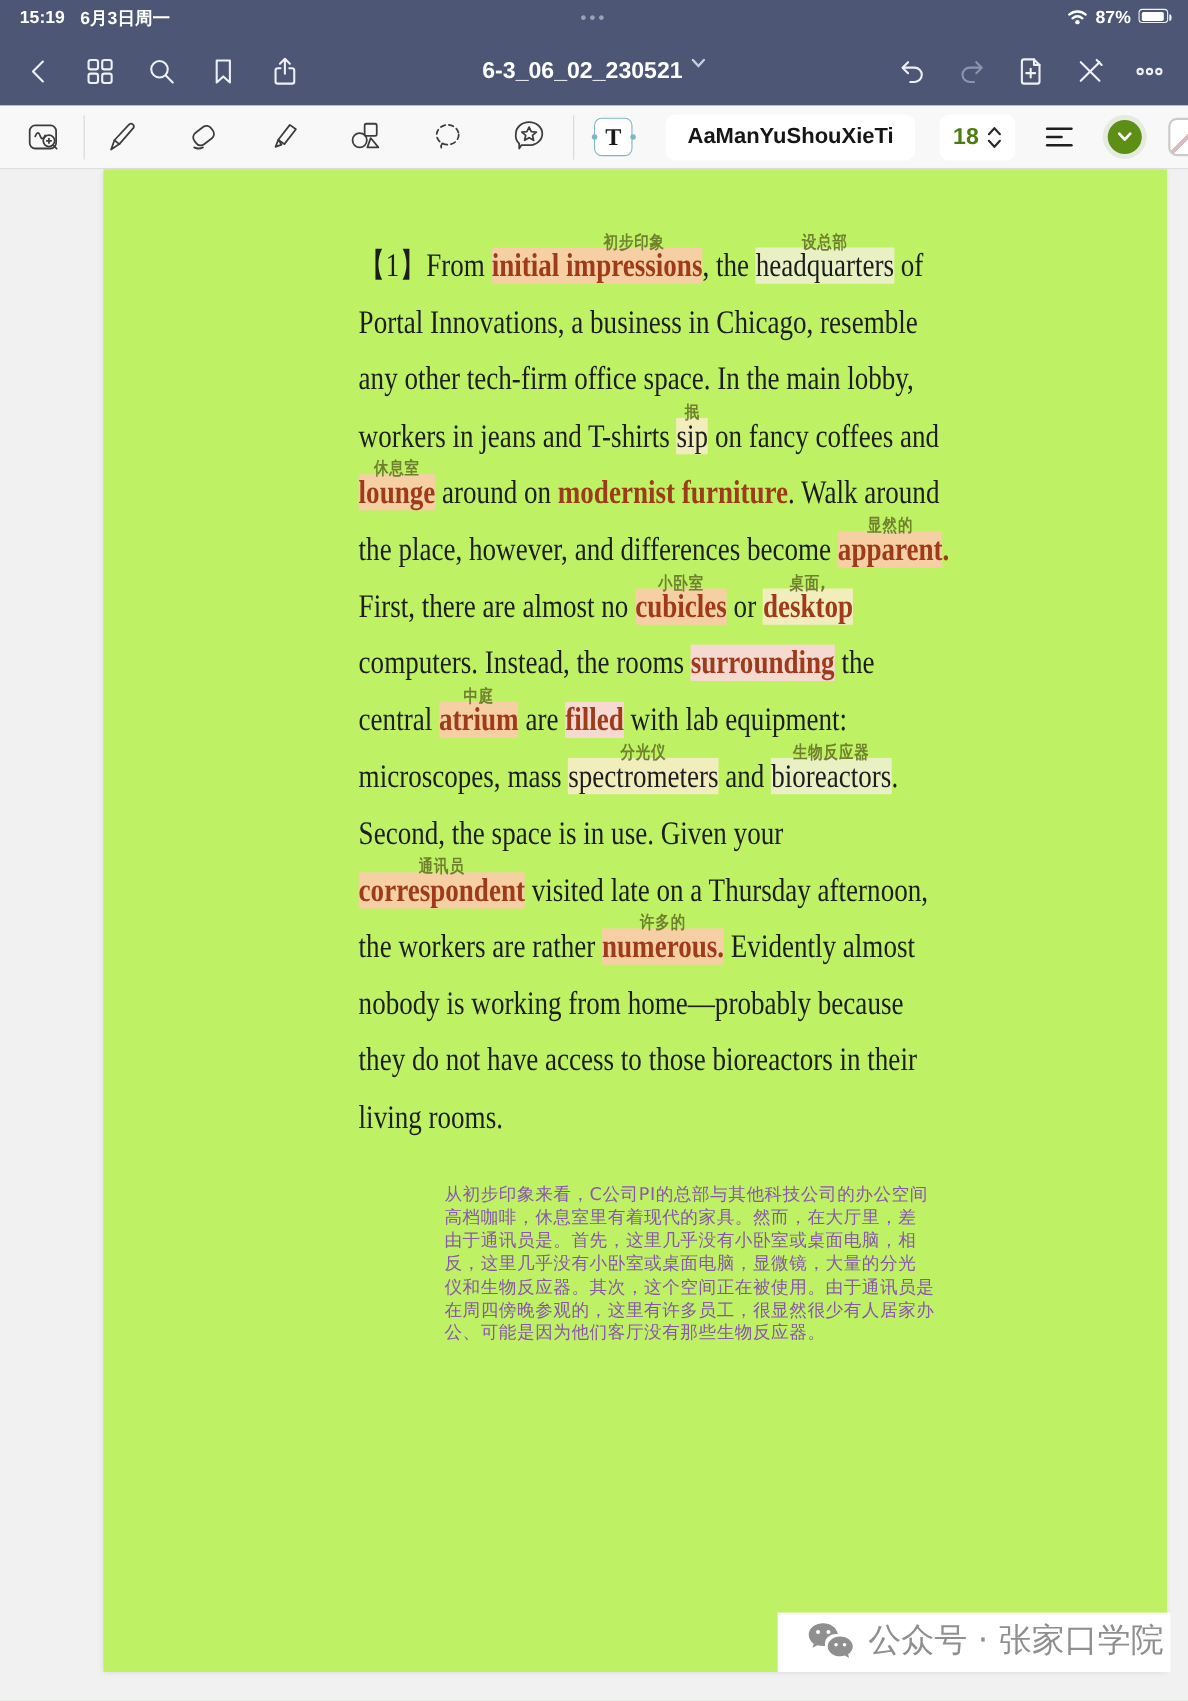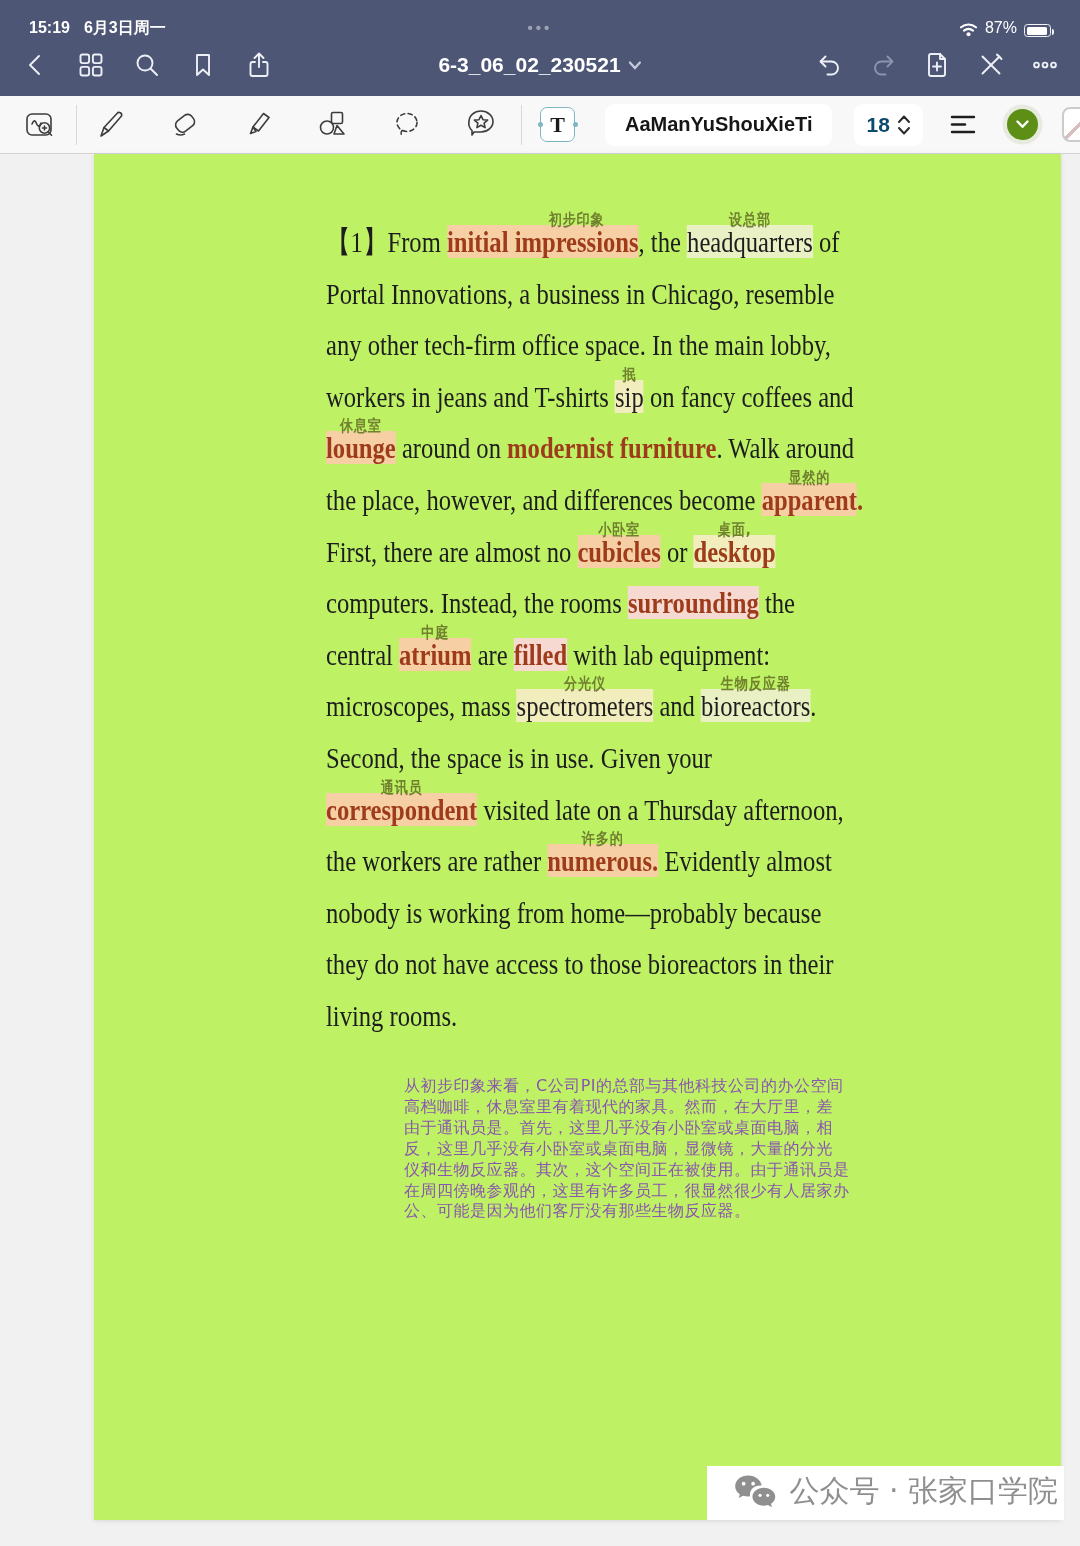--- a/index.html
+++ b/index.html
@@ -2,57 +2,57 @@
 <html><head>
 <meta charset="utf-8">
 <style>
   * { margin:0; padding:0; box-sizing:border-box; }
   html,body { background:#e8e8ea; }
   .screen { position:relative; width:1080px; height:1546px; overflow:hidden;
             font-family:"Liberation Sans", sans-serif; background:#f1f1f2; }
 
   
   .topbars { position:absolute; left:0; top:0; width:1080px; height:96px; background:#4d5674; }
-  .status-bar { position:absolute; left:0; top:11px; width:100%; height:34px;
-                display:flex; align-items:center; padding:0 29px; color:#fff; font-size:16px; }
+  .status-bar { position:absolute; left:0; top:0; width:100%; height:34px;
+                display:flex; align-items:center; padding:0 18px; color:#fff; font-size:16px; }
   .status-left { display:flex; gap:14px; align-items:center; font-weight:700; }
   .status-date { font-weight:600; }
   .status-dots { position:absolute; left:50%; top:8px; transform:translateX(-50%);
                  color:#9ca1b4; font-size:15px; letter-spacing:3px; font-weight:700; }
-  .status-right { margin-left:auto; display:flex; align-items:flex-end; gap:7px; font-weight:400; }
+  .status-right { margin-left:auto; display:flex; align-items:flex-start; gap:7px; font-weight:700; }
   .battery { position:relative; width:27px; height:13px; border:1.5px solid #f2f3f7; border-radius:3.5px; }
   .battery .fill { position:absolute; left:1.5px; top:1.5px; bottom:1.5px; width:20px; background:#fff; border-radius:1.5px; }
   .battery .nub { position:absolute; right:-4px; top:3.5px; width:2.5px; height:6px; background:#f2f3f7; border-radius:0 2px 2px 0; }
 
   .nav-bar { position:absolute; left:0; top:34px; width:100%; height:62px;
              display:flex; align-items:center; padding:0 20px; }
   .nav-left, .nav-right { display:flex; align-items:center; gap:26px; }
   .nav-right { margin-left:auto; gap:24px; }
   .nav-btn { width:30px; height:30px; display:flex; align-items:center; justify-content:center; cursor:pointer; }
   .nav-btn svg { stroke:#eef0f7; stroke-width:1.9; fill:none; stroke-linecap:round; stroke-linejoin:round; }
   .nav-btn.dim svg { stroke:#8d94ad; }
   .nav-title { position:absolute; left:50%; transform:translateX(-50%);
-               display:flex; align-items:center; gap:8px; color:#fff; font-size:21px; font-weight:700; cursor:pointer; }
+               display:flex; gap:8px; color:#fff; font-size:21px; font-weight:700; cursor:pointer; }
   .nav-title svg { stroke:#c7ccdd; stroke-width:2.2; fill:none; stroke-linecap:round; }
 
   
   .toolbar { position:absolute; left:0; top:96px; width:1080px; height:58px; background:#f8f8f8;
              border-bottom:1px solid #d4d4d6; display:flex; align-items:center; }
   .tool { width:36px; height:36px; display:flex; align-items:center; justify-content:center; cursor:pointer; flex:none; }
   .tool svg { stroke:#3d3d3f; stroke-width:1.6; fill:none; stroke-linecap:round; stroke-linejoin:round; }
   .tb-div { width:1px; height:40px; background:#d8d8da; flex:none; }
   .text-tool { width:35px; height:35px; border:1.6px solid #7fb6c4; border-radius:7px; background:#fff;
                display:flex; align-items:center; justify-content:center; position:relative;
                font-family:"Liberation Serif", serif; font-weight:700; font-size:22px; color:#1a1a1a; cursor:pointer; flex:none; }
   .text-tool i { position:absolute; width:5px; height:5px; border-radius:50%; background:#7fb6c4; top:14px; }
   .text-tool i.l { left:-3.5px; } .text-tool i.r { right:-3.5px; }
   .font-pill { height:42px; background:#fff; border-radius:9px; padding:0 20px; display:flex; align-items:center;
                font-size:20px; font-weight:700; color:#161616; cursor:pointer; flex:none; }
   .size-pill { height:42px; background:#fff; border-radius:9px; padding:0 12px; display:flex; align-items:center; gap:7px;
-               font-size:21px; font-weight:600; color:#0c4a6e; cursor:pointer; flex:none; }
+               font-size:21px; font-weight:600; color:#4d7c0f; cursor:pointer; flex:none; }
   .size-pill svg { stroke:#2c2c2e; stroke-width:2; fill:none; stroke-linecap:round; stroke-linejoin:round; }
   .align-btn svg { stroke:#1e1e20; stroke-width:2.4; }
   .color-dot { width:31px; height:31px; border-radius:50%; background:#5d8f16; box-shadow:0 0 0 4.5px #e7ebdf;
                display:flex; align-items:center; justify-content:center; cursor:pointer; flex:none; }
   .color-dot svg { stroke:#fff; stroke-width:2.4; fill:none; stroke-linecap:round; stroke-linejoin:round; }
   .swatch { width:35px; height:35px; border:2px solid #cbcbcd; border-radius:8px; background:#fff; cursor:pointer; flex:none;
             background-image:linear-gradient(135deg, transparent 46%, #d8bebe 46%, #d8bebe 54%, transparent 54%); }
 
   
   .canvas { position:absolute; left:0; top:154px; width:1080px; height:1392px; background:#f1f1f2; }

